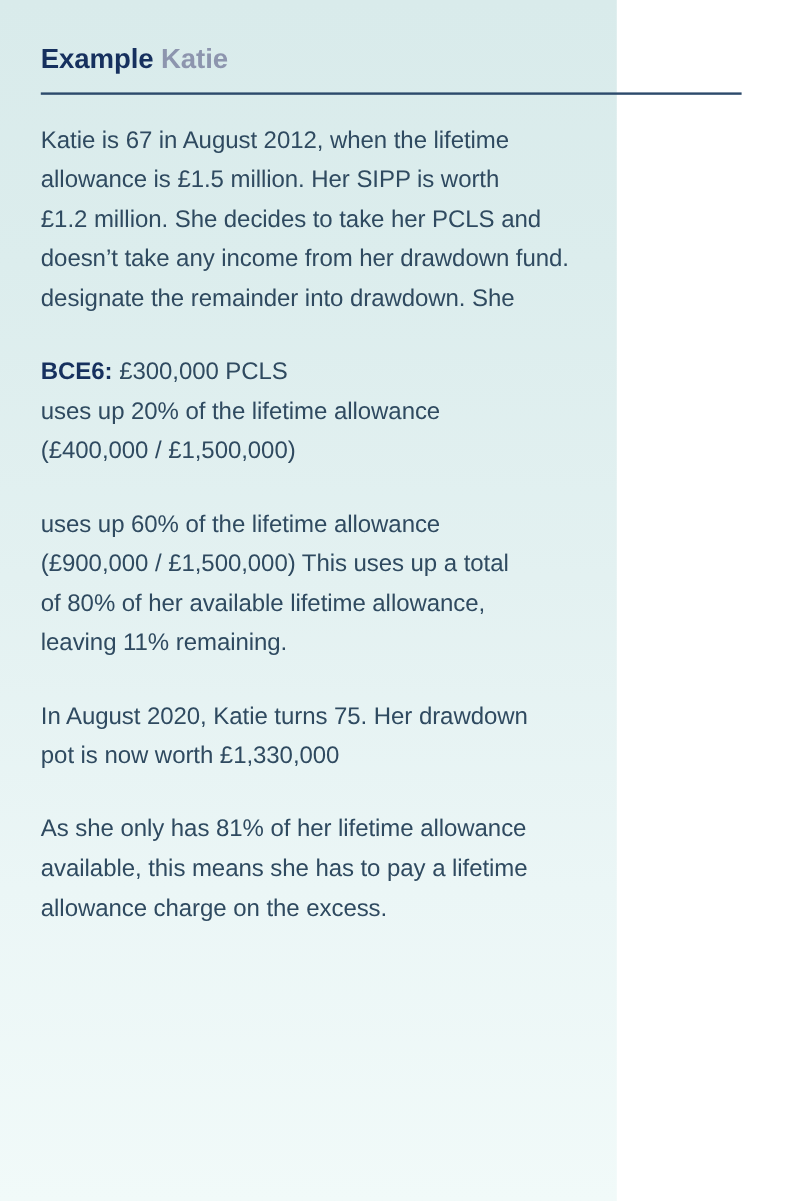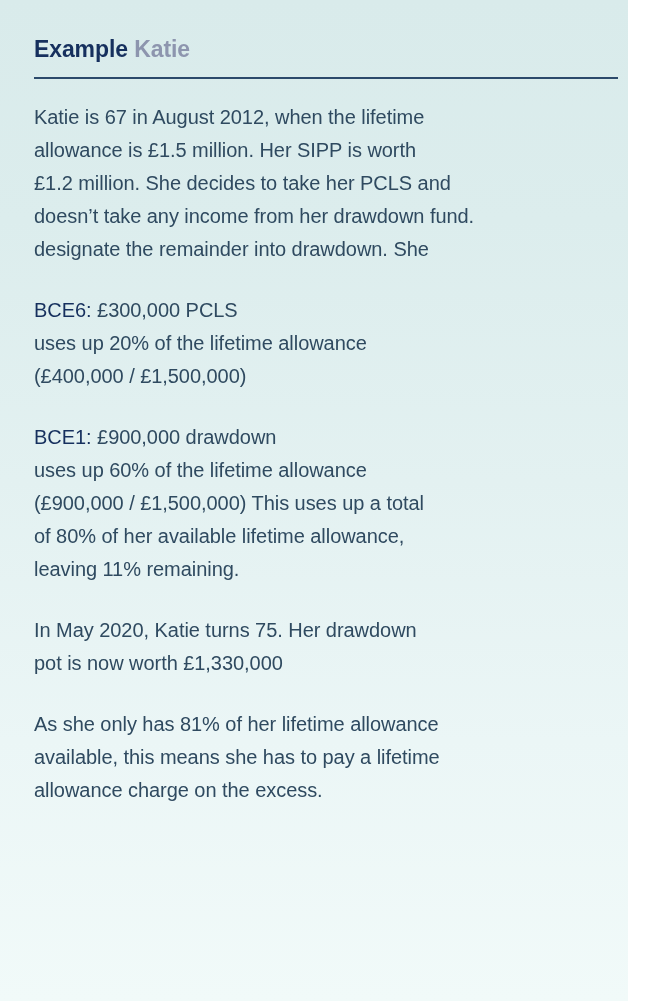--- a/index.html
+++ b/index.html
@@ -13,21 +13,21 @@
     background: #ffffff;
     font-family: "Liberation Sans", sans-serif;
     overflow: hidden;
   }
 
   
   .example-card {
     position: absolute;
     left: 0;
     top: 0;
-    width: 628px;
+    width: 514px;
     height: 1001px;
     box-sizing: border-box;
     padding: 34px 15px 0 34px;
     background: linear-gradient(180deg,
                 #d9ebeb 0%,
                 #dceded 22%,
                 #e3f1f1 48%,
                 #ebf6f6 74%,
                 #f1faf9 100%);
   }
@@ -66,21 +66,21 @@
     line-height: 33px;
     color: #2f4a60;
     letter-spacing: -0.05px;
   }
 
   .para:last-child {
     margin-bottom: 0;
   }
 
   .para .bce-label {
-    font-weight: 400;
+    font-weight: 700;
     color: #16305e;
   }
 
   .para .line {
     display: block;
   }
 </style>
 </head>
 <body>
 
@@ -100,28 +100,27 @@
         <span class="line">£1.2 million. She decides to take her PCLS and</span>
         <span class="line">doesn’t take any income from her drawdown fund.</span>
         <span class="line">designate the remainder into drawdown. She</span>
       </p>
       <p class="para">
         <span class="line"><span class="bce-label">BCE6:</span><span> £300,000 PCLS</span></span>
         <span class="line">uses up 20% of the lifetime allowance</span>
         <span class="line">(£400,000 / £1,500,000)</span>
       </p>
       <p class="para">
-        <span class="line"><span class="bce-label">BCE1:</span><span> £900,000 drawdown</span></span>
         <span class="line">uses up 60% of the lifetime allowance</span>
         <span class="line">(£900,000 / £1,500,000) This uses up a total</span>
         <span class="line">of 80% of her available lifetime allowance,</span>
         <span class="line">leaving 11% remaining.</span>
       </p>
       <p class="para">
-        <span class="line">In May 2020, Katie turns 75. Her drawdown</span>
+        <span class="line">In August 2020, Katie turns 75. Her drawdown</span>
         <span class="line">pot is now worth £1,330,000</span>
       </p>
       <p class="para">
         <span class="line">As she only has 81% of her lifetime allowance</span>
         <span class="line">available, this means she has to pay a lifetime</span>
         <span class="line">allowance charge on the excess.</span>
       </p>
     </div>
 
 </div>

